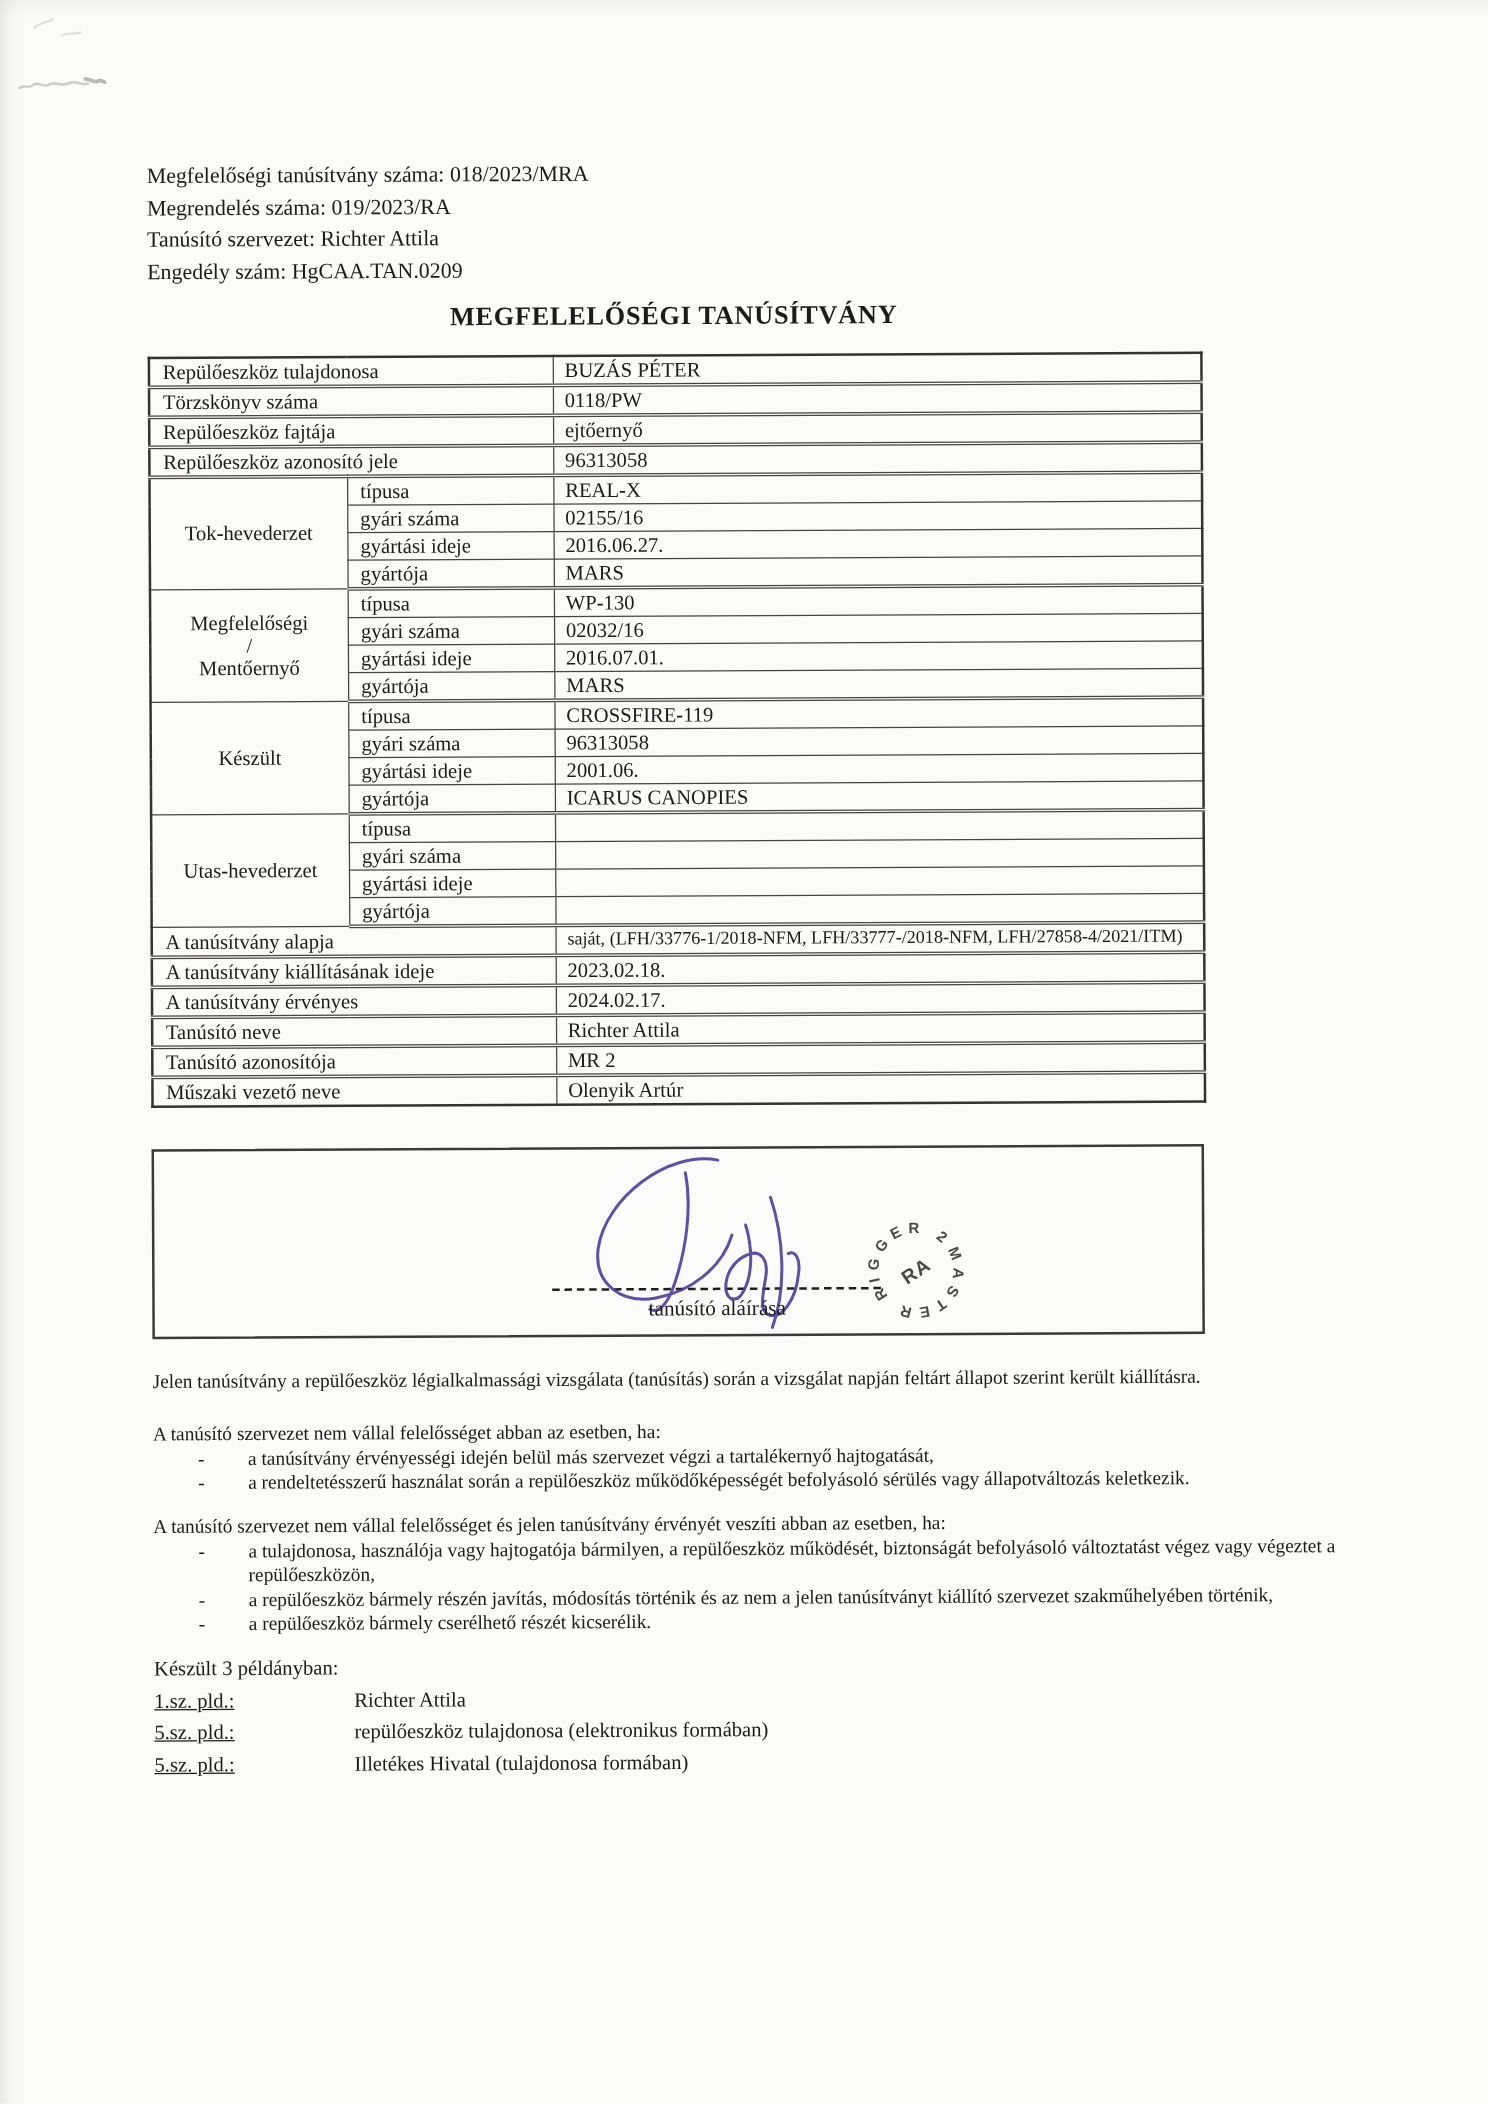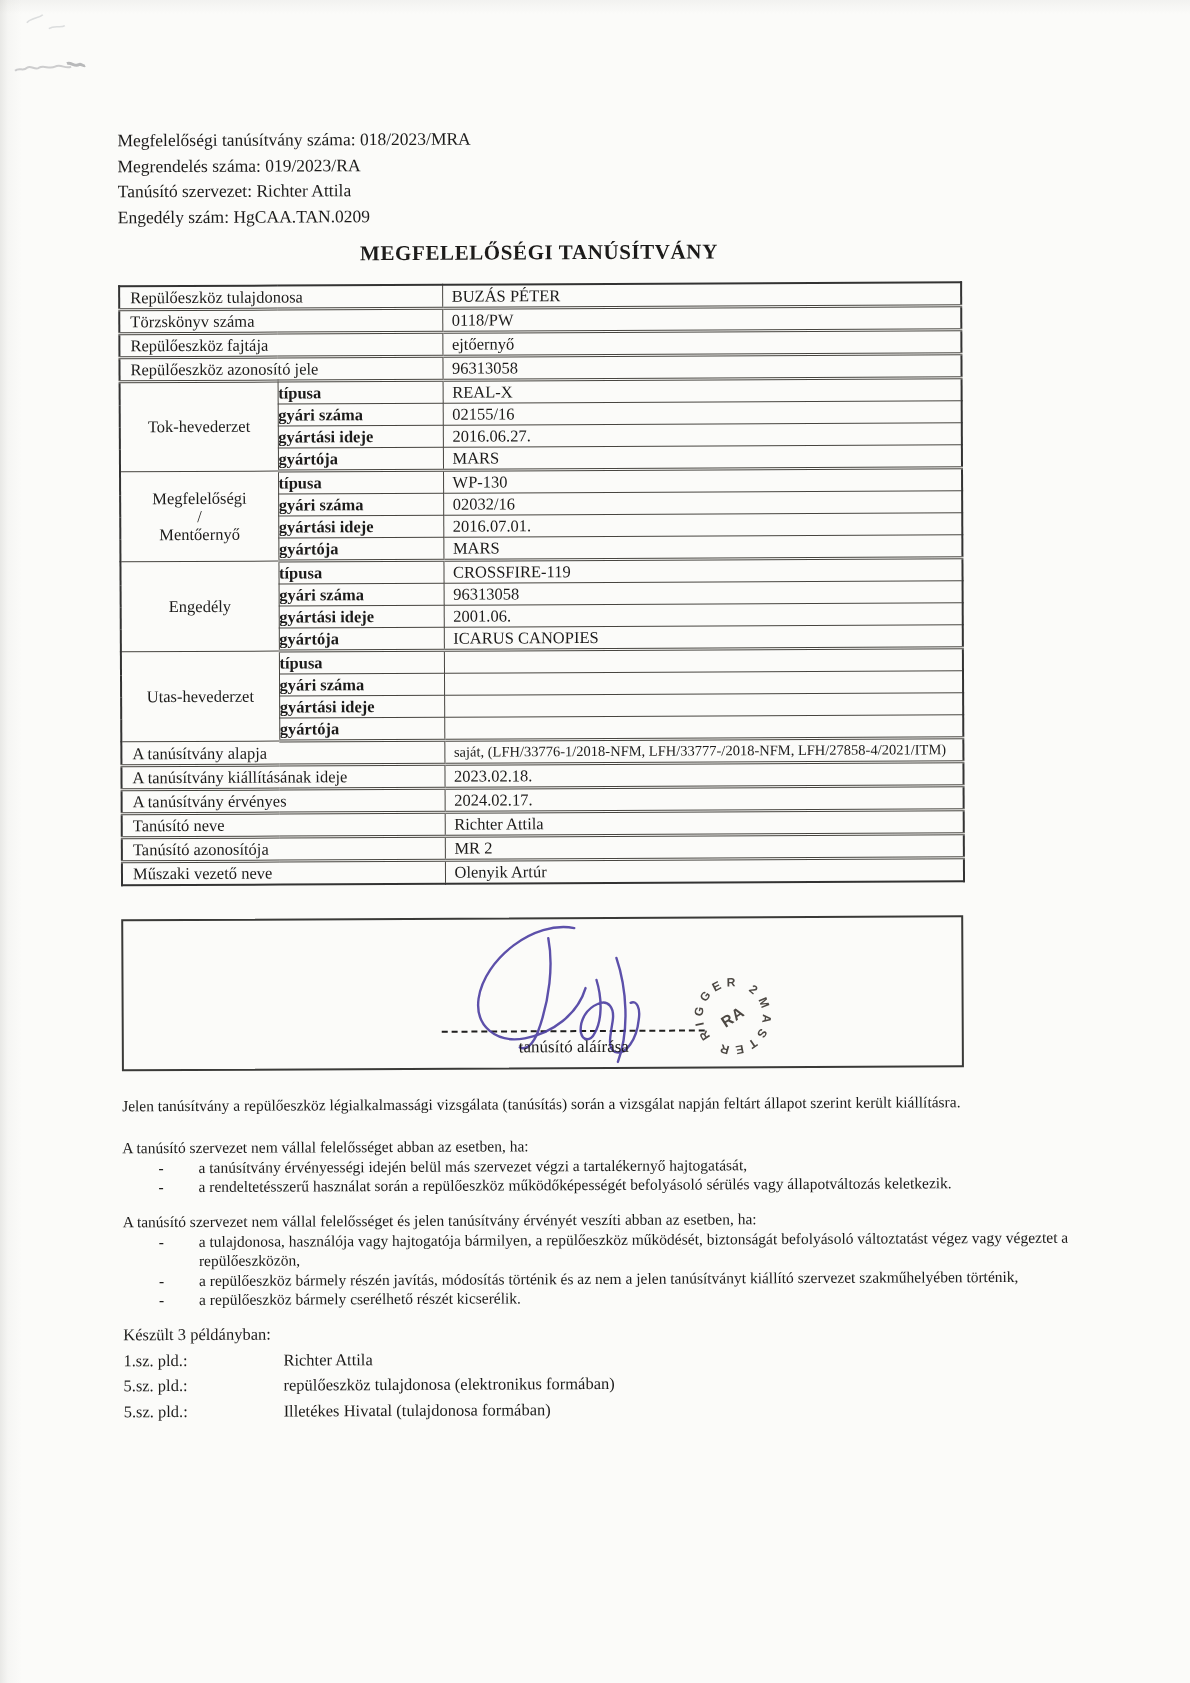--- a/index.html
+++ b/index.html
@@ -18,21 +18,21 @@
 
   .header{position:absolute;left:120px;top:126px;font-size:17.5px;line-height:25.5px;}
   .title{position:absolute;left:120px;top:240px;width:842px;text-align:center;
          font-size:21px;font-weight:bold;letter-spacing:.6px;}
 
   table.cert{position:absolute;left:120px;top:283px;width:842px;border-collapse:collapse;table-layout:fixed;
              font-size:16.5px;border:2px solid #333;}
   table.cert td{border:1px solid #474540;height:21px;padding:0 8px;vertical-align:middle;
                 white-space:nowrap;overflow:hidden;}
   table.cert td.lbl{padding-left:10px;}
-  table.cert td.sub{padding-left:0;font-weight:bold;}
+  table.cert td.sub{padding-left:10px;}
   table.cert td.val{padding-left:9px;}
   table.cert td.val.small{font-size:14.5px;}
   table.cert td.grp{text-align:center;white-space:pre-line;line-height:18px;padding:0 4px;margin-left:30px;}
   table.cert tr.dbl td{border-bottom:3px double #474540;}
 
   .sigbox{position:absolute;left:120px;top:917px;width:842px;height:152px;border:2px solid #3a3a38;box-sizing:border-box;}
   .dashline{position:absolute;left:318px;top:111px;width:263px;border-top:2.5px dashed #1f1e1d;}
   .sigcaption{position:absolute;left:280px;top:118px;width:340px;text-align:center;font-size:17px;}
   .sigsvg{position:absolute;left:333px;top:1px;}
   .stamp{position:absolute;left:563px;top:52px;transform:rotate(-33deg);opacity:.88;}
@@ -40,21 +40,21 @@
 
   .para{position:absolute;left:120px;width:1020px;font-size:15.5px;line-height:19.5px;}
   .p-intro{top:1094px;}
   .p-l1{top:1136px;}
   .p-l2{top:1210px;}
   .li{display:flex;margin-top:0;}
   .dash{margin-left:36px;width:40px;flex:0 0 40px;}
   .litext{width:935px;}
   .copies{position:absolute;left:120px;top:1320px;font-size:16.5px;line-height:25.5px;}
   .copyrow{display:flex;}
-  .copylabel{width:160px;flex:0 0 160px;}
+  .copylabel{width:160px;flex:0 0 160px;text-decoration:underline;}
 </style>
 </head>
 <body>
 
 <div id="doc">
 
   <svg class="smudge" style="left:22px;top:6px;" width="70" height="30" viewBox="0 0 70 30">
     <path d="M8,14 C14,8 20,10 24,6 M30,20 C36,16 42,20 46,17" fill="none" stroke="#8a8f98" stroke-width="1.6" opacity="0.5"></path>
   </svg>
   <svg class="smudge" style="left:14px;top:52px;" width="80" height="26" viewBox="0 0 80 26">
@@ -128,21 +128,21 @@
     <tr>
       <td class="sub">gyártási ideje</td>
       <td class="val">2016.07.01.</td>
     </tr>
     <tr class="dbl">
       <td class="sub">gyártója</td>
       <td class="val">MARS</td>
     </tr>
 
     <tr>
-      <td class="grp" rowspan="4">Engedély</td>
+      <td class="grp" rowspan="4">Készült</td>
       <td class="sub">típusa</td>
       <td class="val">CROSSFIRE-119</td>
     </tr>
     <tr>
       <td class="sub">gyári száma</td>
       <td class="val">96313058</td>
     </tr>
     <tr>
       <td class="sub">gyártási ideje</td>
       <td class="val">2001.06.</td>

